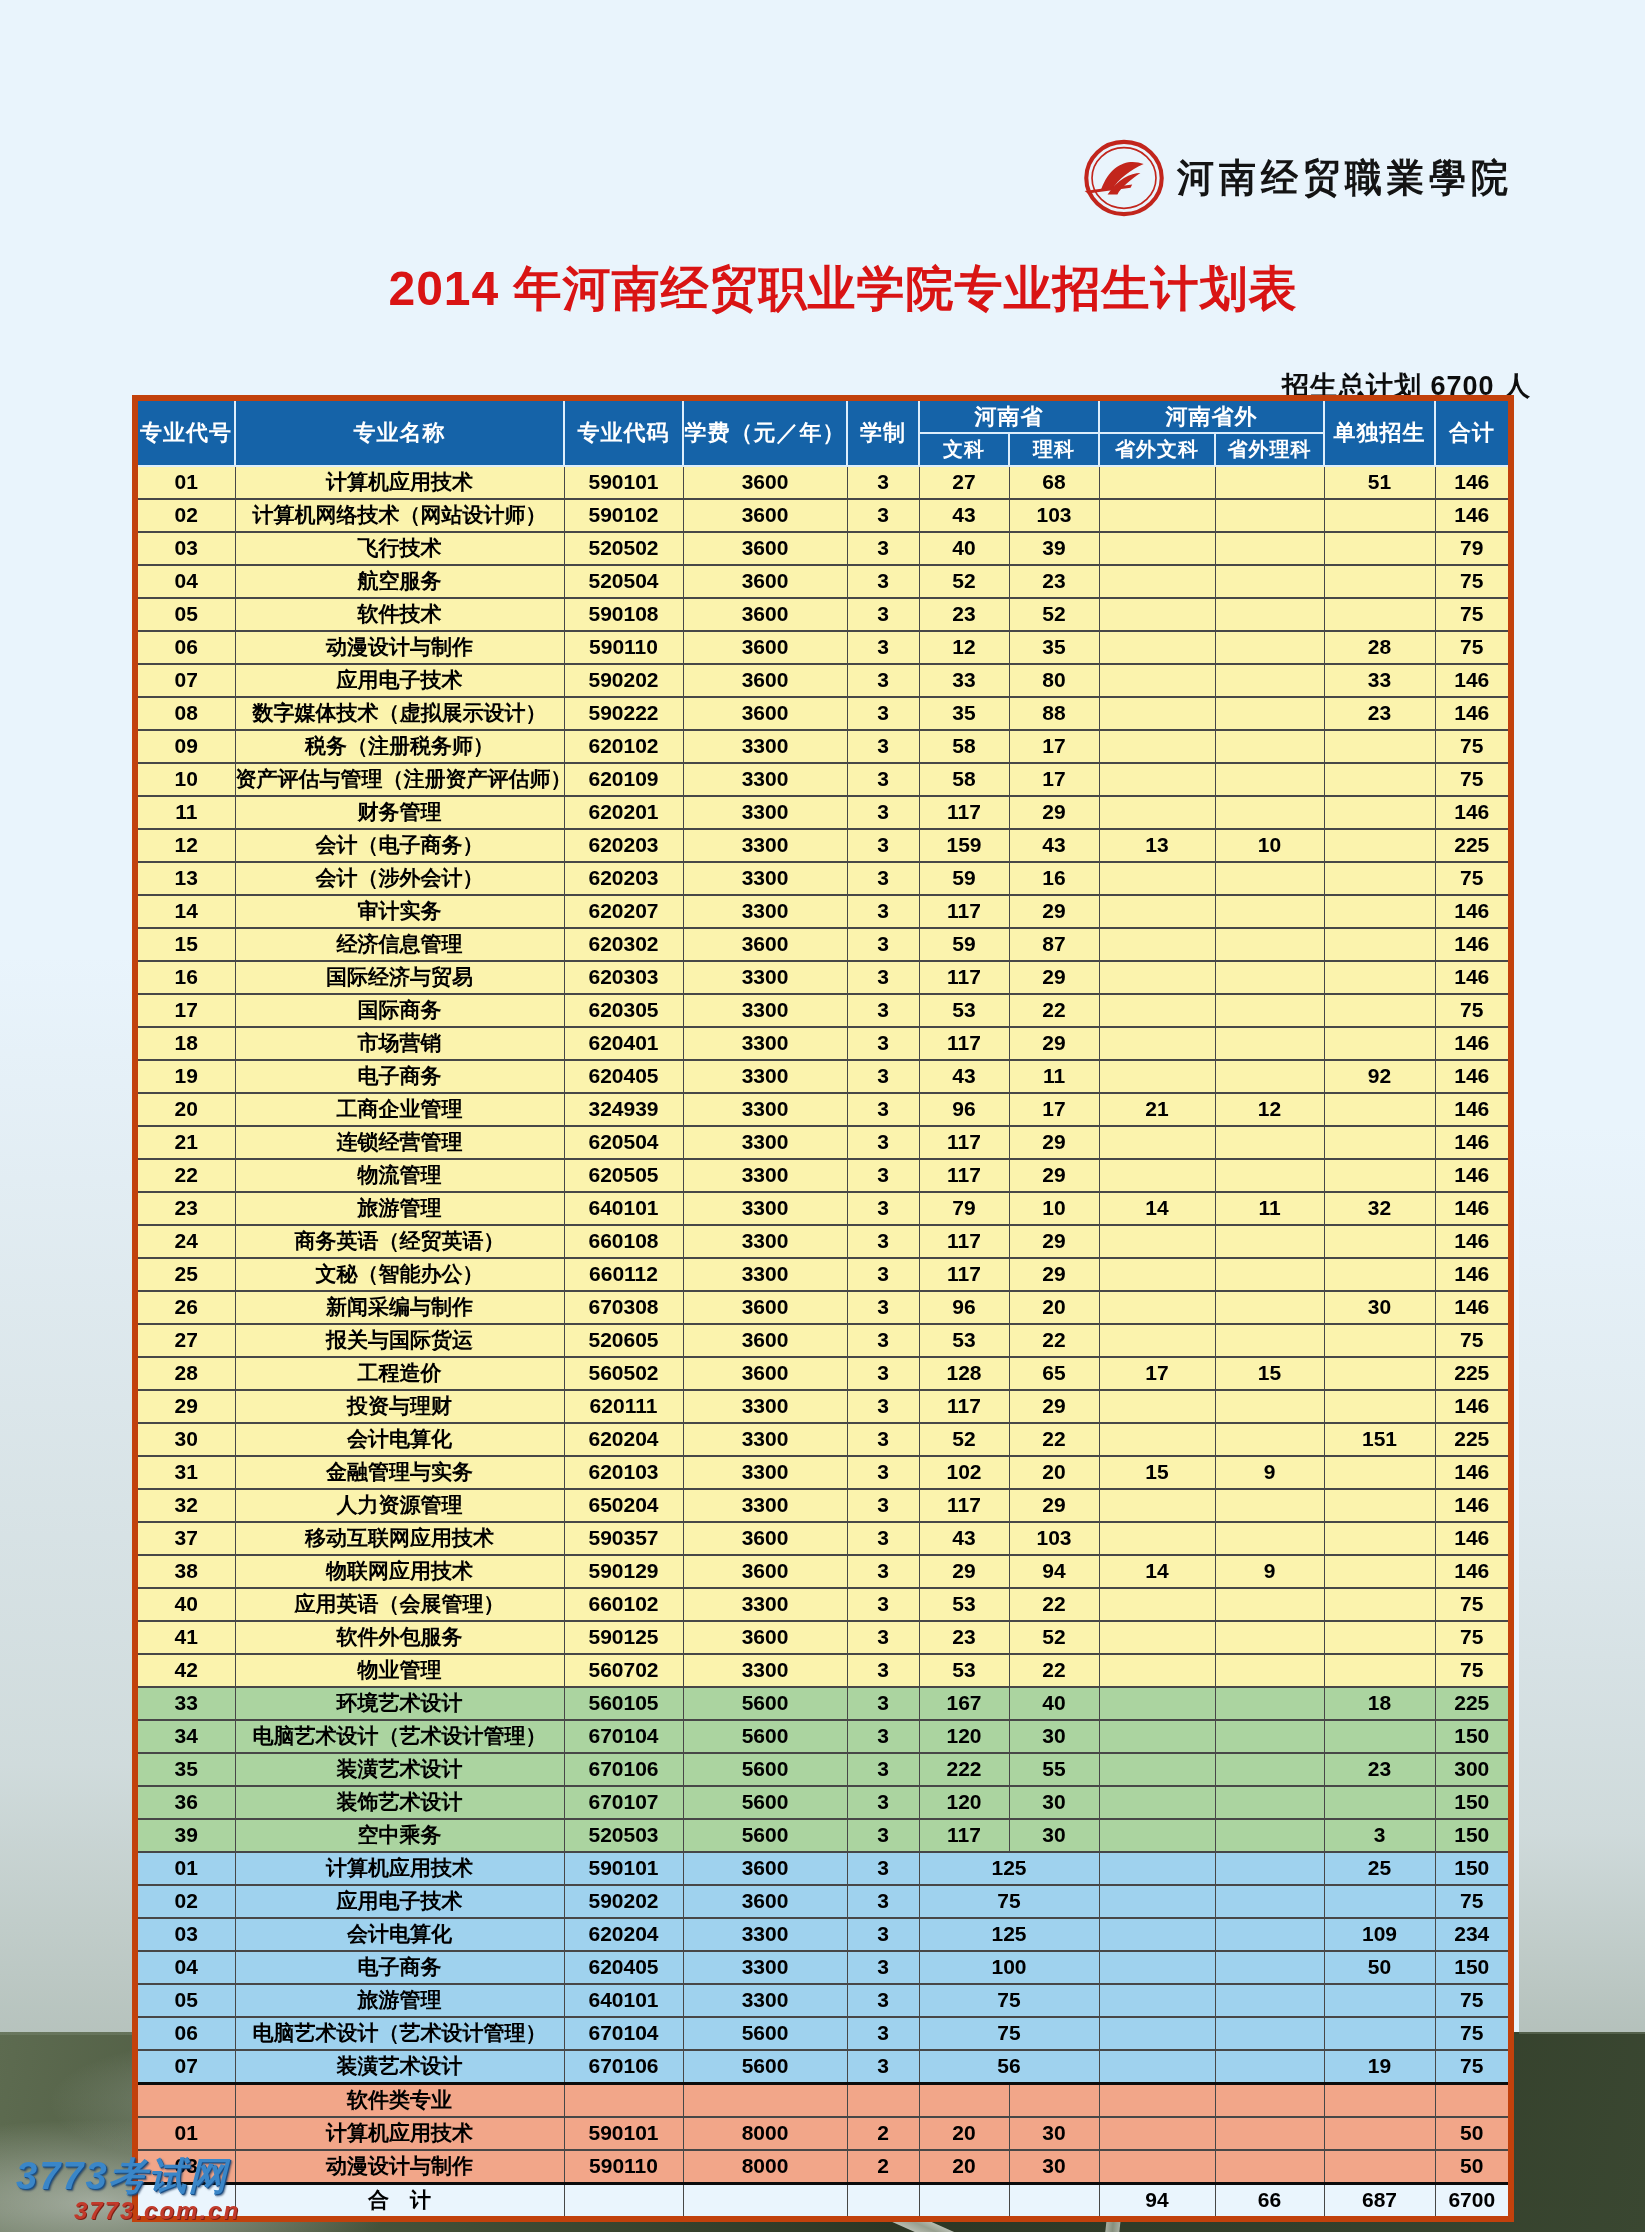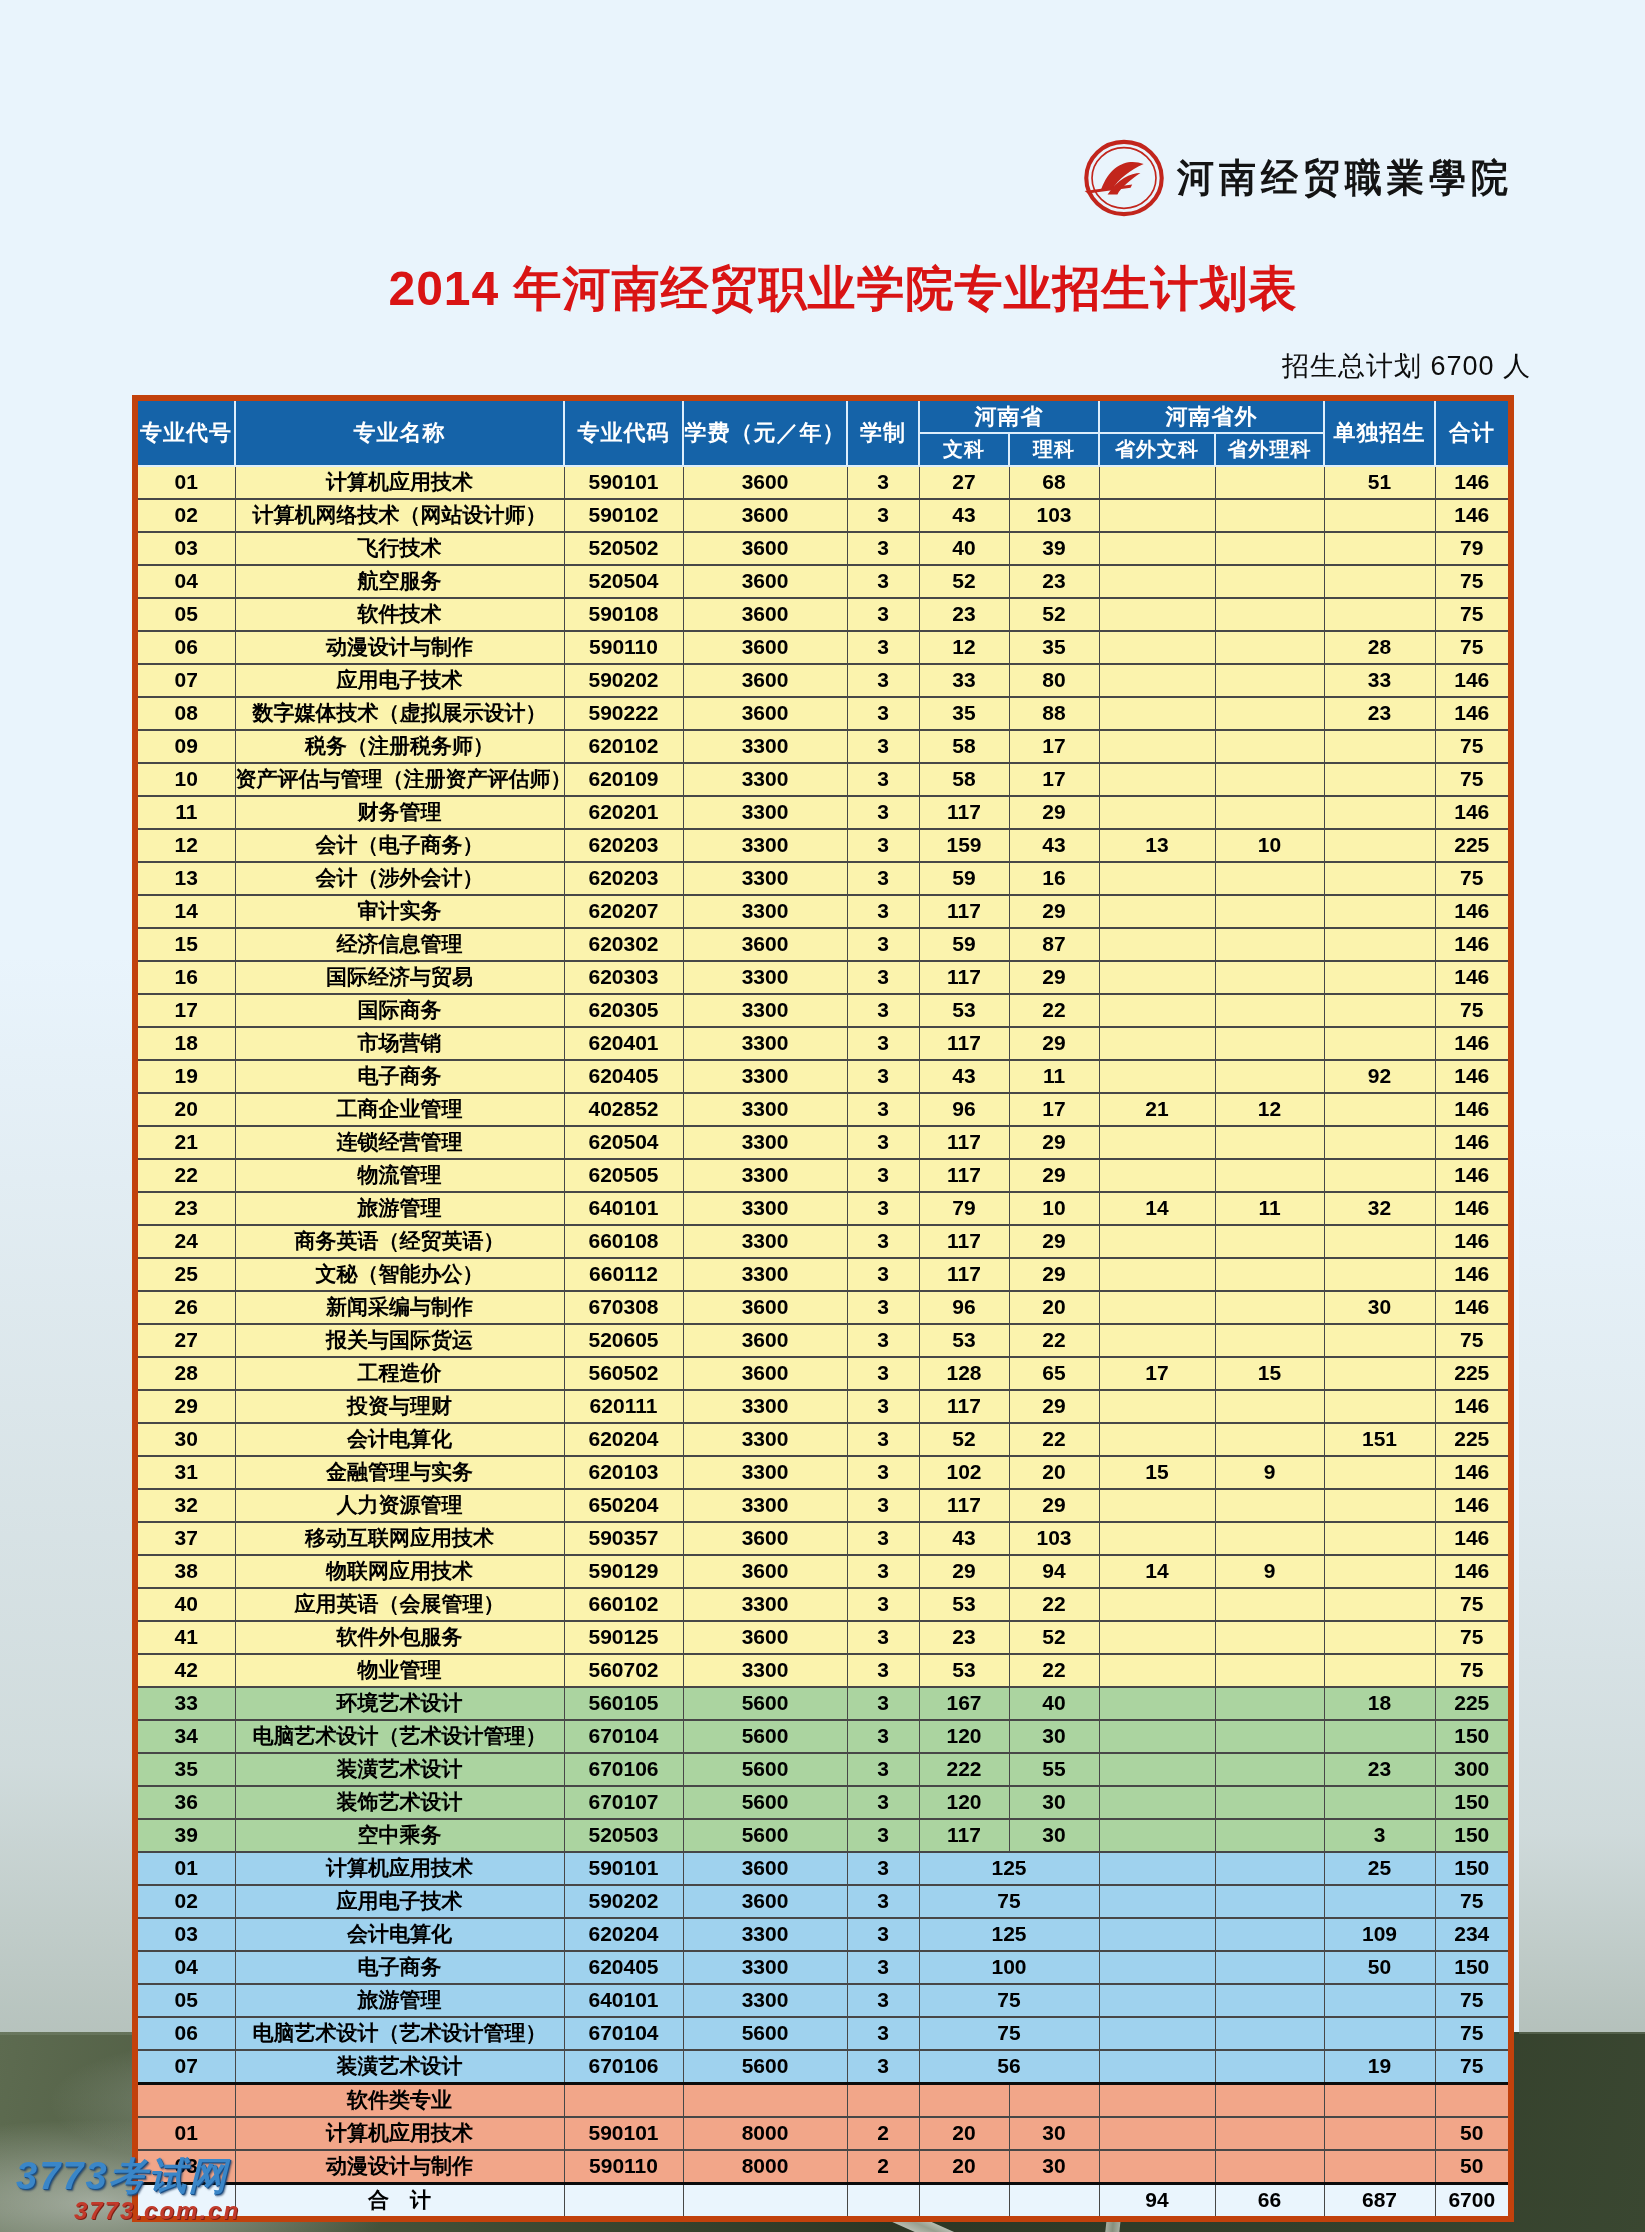--- a/index.html
+++ b/index.html
@@ -53,22 +53,22 @@
     font-size:37px;font-weight:700;color:#141414;letter-spacing:5px;
     transform:scaleY(1.05);white-space:nowrap;
   }
   
   .title{
     position:absolute;left:0;top:257px;width:1646px;
     text-align:center;
     font-size:48px;font-weight:900;color:#d91414;letter-spacing:1px;padding-left:20px;
   }
   .subtitle{
-    position:absolute;right:115px;top:348px;
-    font-size:27px;font-weight:400;color:#0d0d0d;letter-spacing:1px;margin-left:36px;
+    position:absolute;right:115px;top:368px;
+    font-size:27px;font-weight:700;color:#0d0d0d;letter-spacing:1px;margin-left:36px;
   }
   
   table.plan{
     position:absolute;left:132px;top:395px;width:1377px;
     border-collapse:collapse;table-layout:fixed;
     border:6px solid #c2410c;
     background:#14b8a6;
   }
   table.plan th,table.plan td{
     padding:0;margin:0;text-align:center;vertical-align:middle;
@@ -408,21 +408,21 @@
           <td class="c-wenke">43</td>
           <td class="c-like">11</td>
           <td class="c-out-wenke"></td>
           <td class="c-out-like"></td>
           <td class="c-separate">92</td>
           <td class="c-total">146</td>
         </tr>
         <tr class="grp-yellow">
           <td class="c-no">20</td>
           <td class="c-name">工商企业管理</td>
-          <td class="c-code">402852</td>
+          <td class="c-code">324939</td>
           <td class="c-fee">3300</td>
           <td class="c-years">3</td>
           <td class="c-wenke">96</td>
           <td class="c-like">17</td>
           <td class="c-out-wenke">21</td>
           <td class="c-out-like">12</td>
           <td class="c-separate"></td>
           <td class="c-total">146</td>
         </tr>
         <tr class="grp-yellow">

